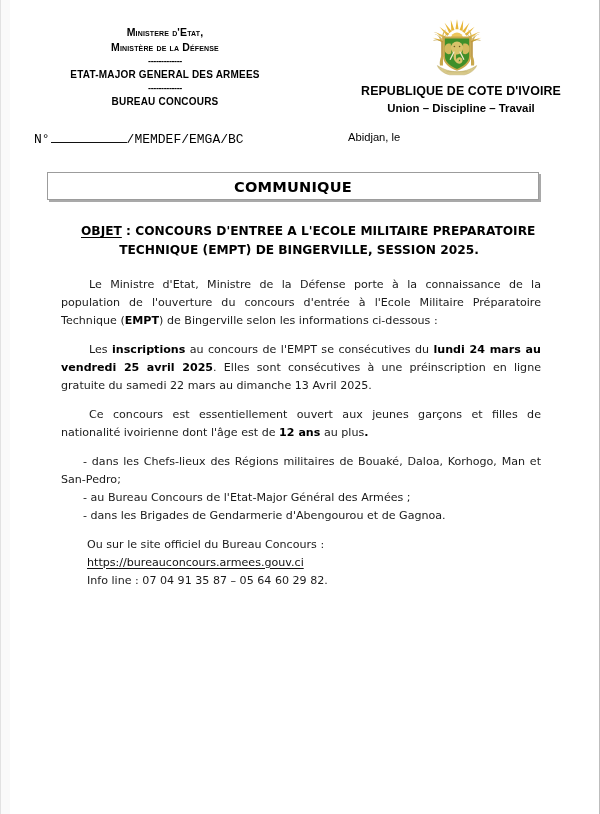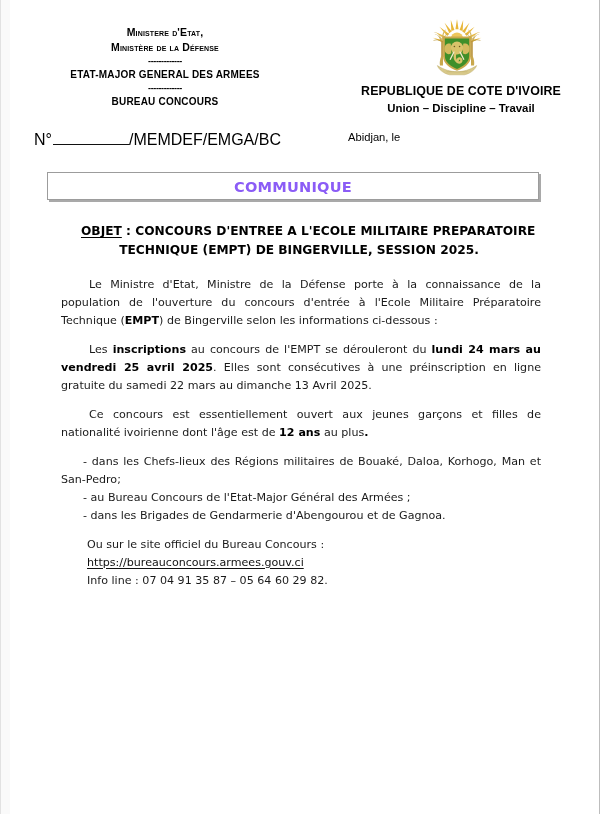--- a/index.html
+++ b/index.html
@@ -98,22 +98,22 @@
   .republic-motto {
     font-size: 11.4px;
     line-height: 1.35;
     margin-top: 1px;
   }
 
   .ref-line {
     position: absolute;
     left: 33px;
     top: 131px;
-    font-size: 16px;
-    font-family: Liberation Sans, sans-serif;
+    font-size: 13px;
+    font-family: Liberation Mono, monospace;
     white-space: nowrap;
   }
   .ref-blank {
     display: inline-block;
     width: 76px;
     border-bottom: 1px solid #111;
     margin: 0 0 0 1px;
     height: 11px;
     vertical-align: baseline;
   }
@@ -139,21 +139,21 @@
     box-shadow: 2px 2px 0 0 #a9a9a9;
     display: flex;
     align-items: center;
     justify-content: center;
   }
   .communique-text {
     font-family: "DejaVu Sans", sans-serif;
     font-weight: bold;
     font-size: 14.6px;
     letter-spacing: 0.2px;
-    color: #8b5cf6;
+    color: #000000;
   }
 
   
   .objet-block {
     position: absolute;
     left: 48px;
     top: 222px;
     width: 500px;
     text-align: center;
     font-family: "DejaVu Sans", sans-serif;
@@ -307,21 +307,21 @@
 
   <div class="objet-block">
     <span class="objet-line1"><span class="objet-label">OBJET</span><span> : </span><span>CONCOURS D'ENTREE A L'ECOLE MILITAIRE PREPARATOIRE</span></span>
     <span class="objet-line2">TECHNIQUE (EMPT) DE BINGERVILLE, SESSION 2025.</span>
   </div>
 
   <div class="body-area">
 
     <p class="para"><span>Le Ministre d'Etat, Ministre de la Défense porte à la connaissance de la population de l'ouverture du concours d'entrée à l'Ecole Militaire Préparatoire Technique (</span><b>EMPT</b><span>) de Bingerville selon les informations ci-dessous :</span></p>
 
-    <p class="para"><span>Les </span><b>inscriptions</b><span> au concours de l'EMPT se dérouleront du </span><b>lundi 24 mars au vendredi 25 avril 2025</b><span>. Elles sont consécutives à une préinscription en ligne gratuite du samedi 22 mars au dimanche 13 Avril 2025.</span></p>
+    <p class="para"><span>Les </span><b>inscriptions</b><span> au concours de l'EMPT se consécutives du </span><b>lundi 24 mars au vendredi 25 avril 2025</b><span>. Elles sont consécutives à une préinscription en ligne gratuite du samedi 22 mars au dimanche 13 Avril 2025.</span></p>
 
     <p class="para"><span>Ce concours est essentiellement ouvert aux jeunes garçons et filles de nationalité ivoirienne dont l'âge est de </span><b>12 ans</b><span> au plus</span><b>.</b></p>
 
 
     <div class="list-para">
       <div class="bullet-line">- dans les Chefs-lieux des Régions militaires de Bouaké, Daloa, Korhogo, Man et San-Pedro;</div>
       <div class="bullet-line">- au Bureau Concours de l'Etat-Major Général des Armées ;</div>
       <div class="bullet-line">- dans les Brigades de Gendarmerie d'Abengourou et de Gagnoa.</div>
     </div>
 

